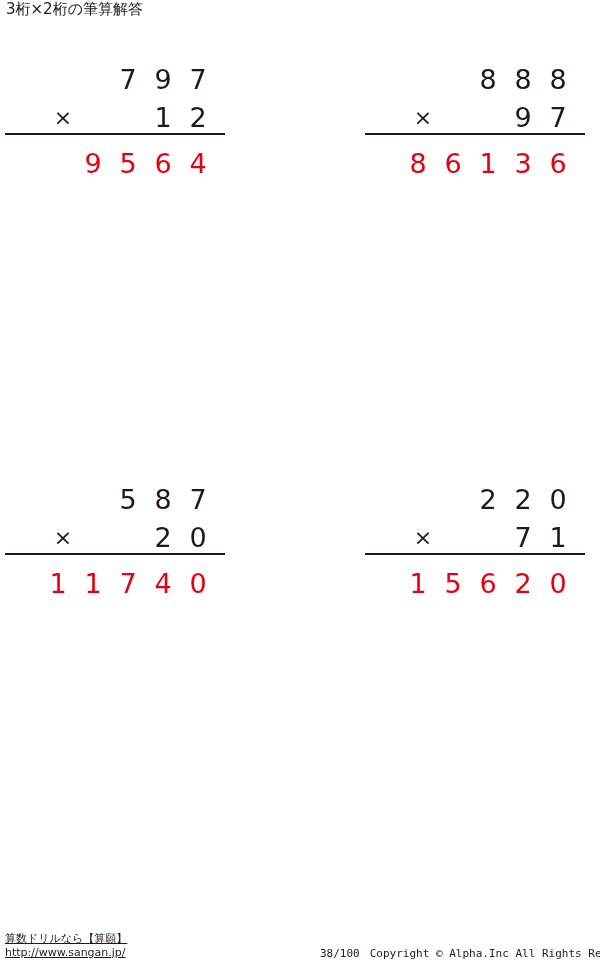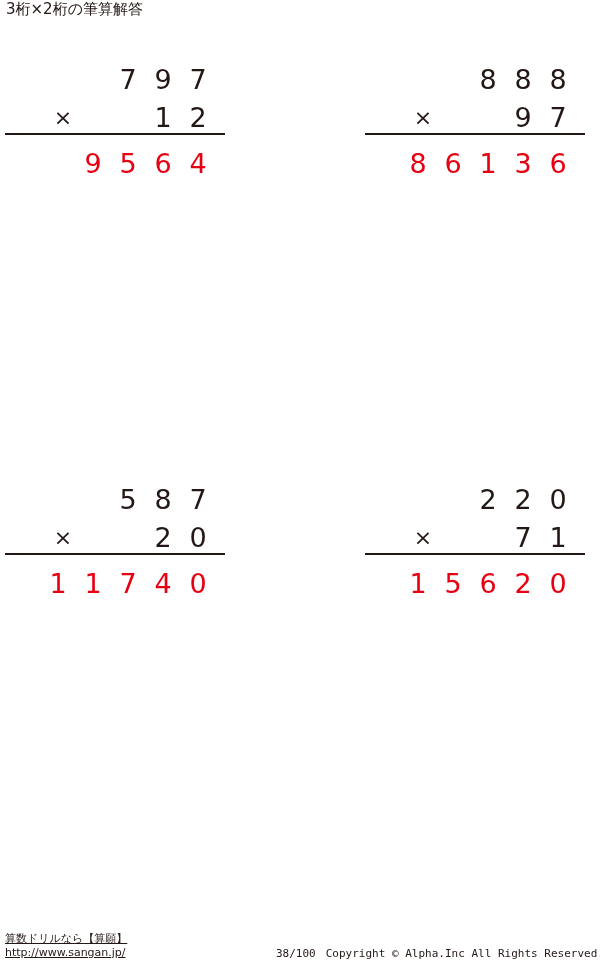--- a/index.html
+++ b/index.html
@@ -124,21 +124,21 @@
   .footer-right {
     position: absolute;
     left: 276px;
     top: 19px;
     font-size: 11px;
     line-height: 14px;
     font-family: "DejaVu Sans Mono", monospace;
     color: #231815;
     white-space: nowrap;
   }
-  .footer-right .page-num { margin-right: 10px; }
+  .footer-right .page-num { margin-right: 10px; margin-left: 44px; }
 </style>
 </head>
 <body>
 
 <div class="page-title">3桁×2桁の筆算解答</div>
 
 <div class="problem-grid">
 
   <div class="problem col-left row-top">
     <div class="digit-row row-multiplicand operands">

